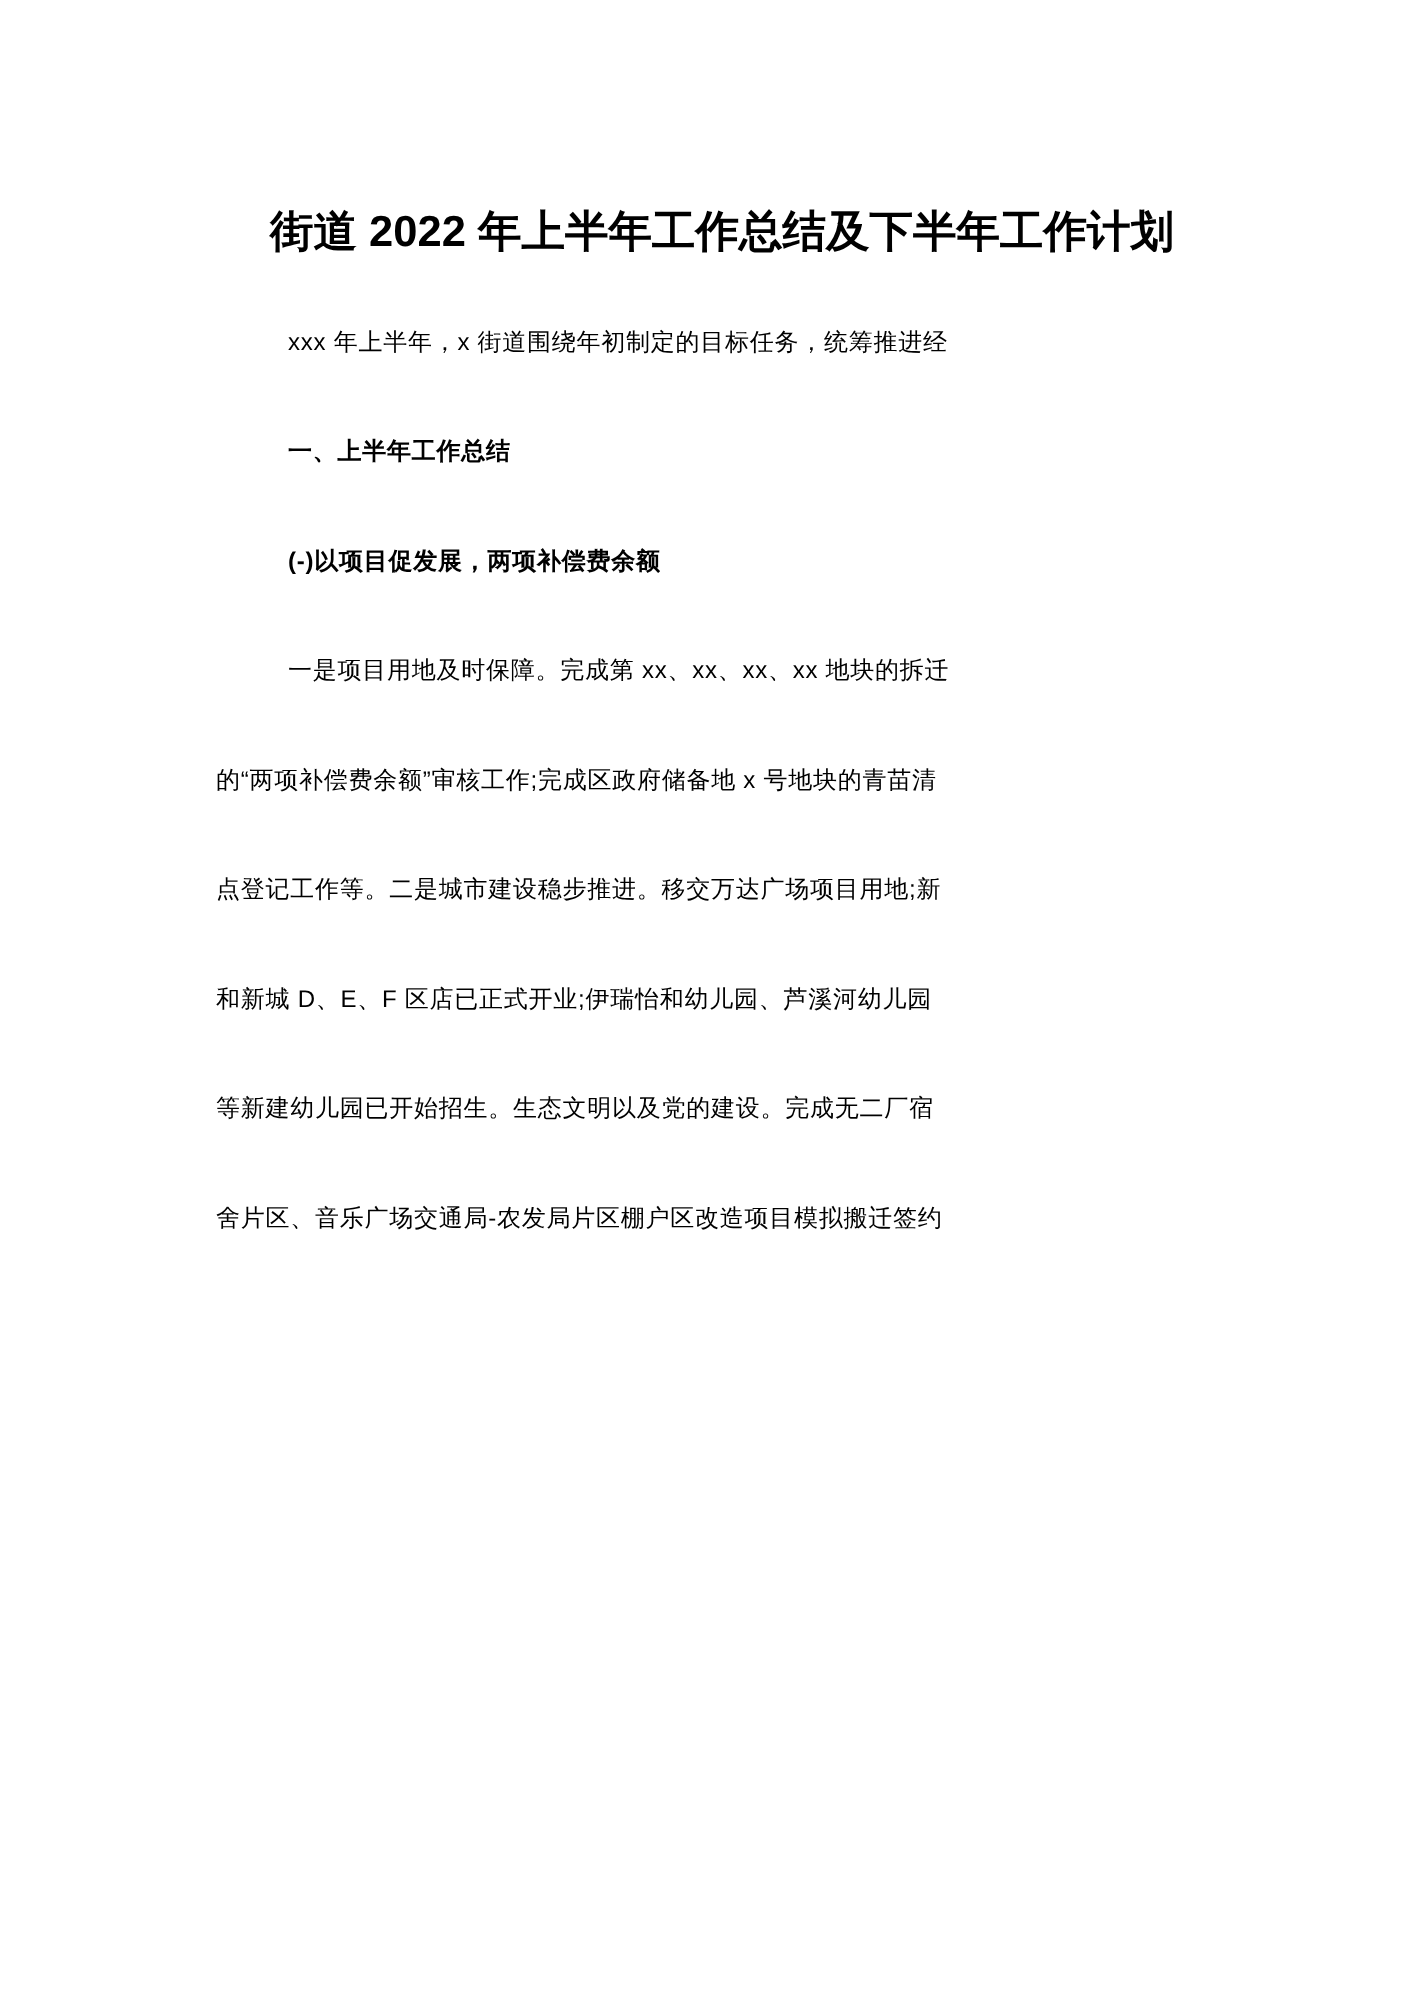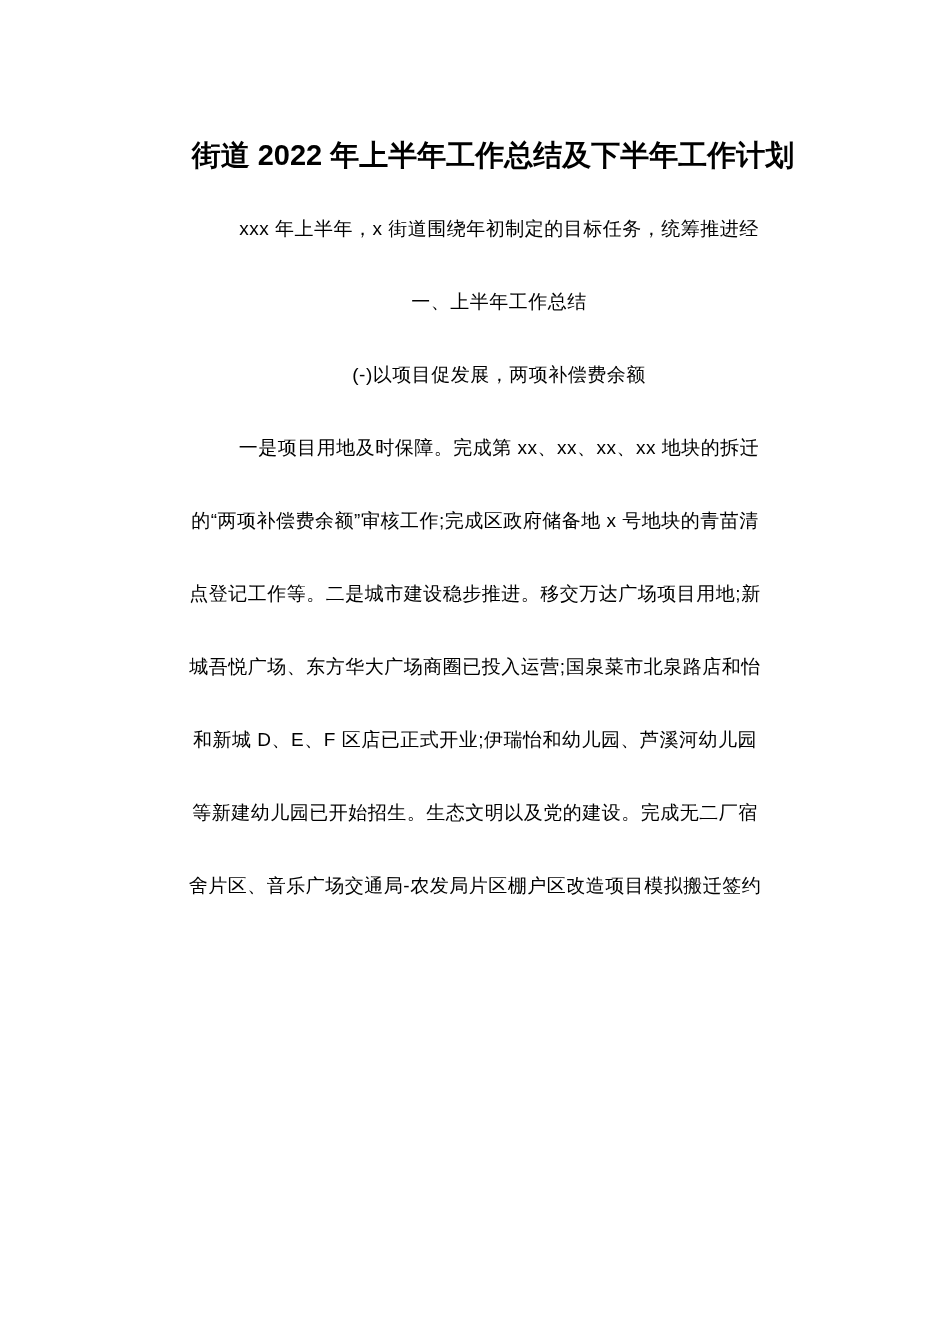--- a/index.html
+++ b/index.html
@@ -16,39 +16,38 @@
     font-family: "Liberation Sans", "DejaVu Sans", sans-serif;
     color: #000000;
   }
   .content {
     position: absolute;
     left: 144px;
     top: 119px;
     width: 662px;
   }
   .line {
-    font-size: 19px;
+    font-size: 16px;
     line-height: 73px;
     white-space: nowrap;
     letter-spacing: 0.5px;
-    text-align: center;
   }
   .indent {
     text-indent: 48px;
   }
   .title-line {
     font-size: 29px;
     font-weight: bold;
-    text-align: center;
+    text-align: left;
     text-indent: 36px;
     line-height: 73px;
     white-space: nowrap;
   }
   .heading {
-    font-weight: normal;
+    font-weight: bold;
   }
 </style>
 </head>
 <body>
 
 <div class="page">
   <div class="content">
 
     <div class="title-line">街道 2022 年上半年工作总结及下半年工作计划</div>
 
@@ -57,20 +56,19 @@
     </div>
 
     <div class="line heading indent">一、上半年工作总结</div>
 
     <div class="line heading indent">(-)以项目促发展，两项补偿费余额</div>
 
     <div>
       <div class="line indent">一是项目用地及时保障。完成第 xx、xx、xx、xx 地块的拆迁</div>
       <div class="line">的“两项补偿费余额”审核工作;完成区政府储备地 x 号地块的青苗清</div>
       <div class="line">点登记工作等。二是城市建设稳步推进。移交万达广场项目用地;新</div>
-      <div class="line">城吾悦广场、东方华大广场商圈已投入运营;国泉菜市北泉路店和怡</div>
       <div class="line">和新城 D、E、F 区店已正式开业;伊瑞怡和幼儿园、芦溪河幼儿园</div>
       <div class="line">等新建幼儿园已开始招生。生态文明以及党的建设。完成无二厂宿</div>
       <div class="line">舍片区、音乐广场交通局-农发局片区棚户区改造项目模拟搬迁签约</div>
     </div>
 
   </div>
 </div>
 
 </body></html>

